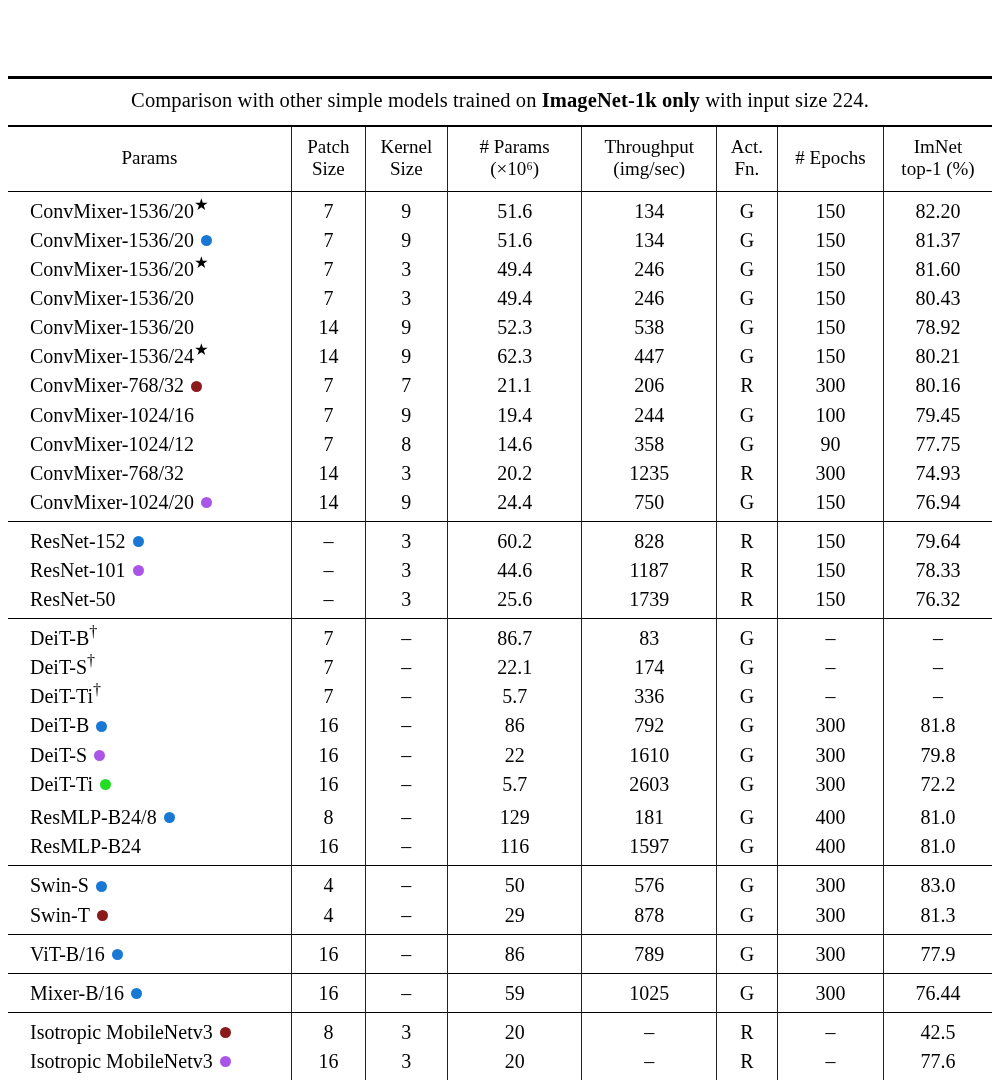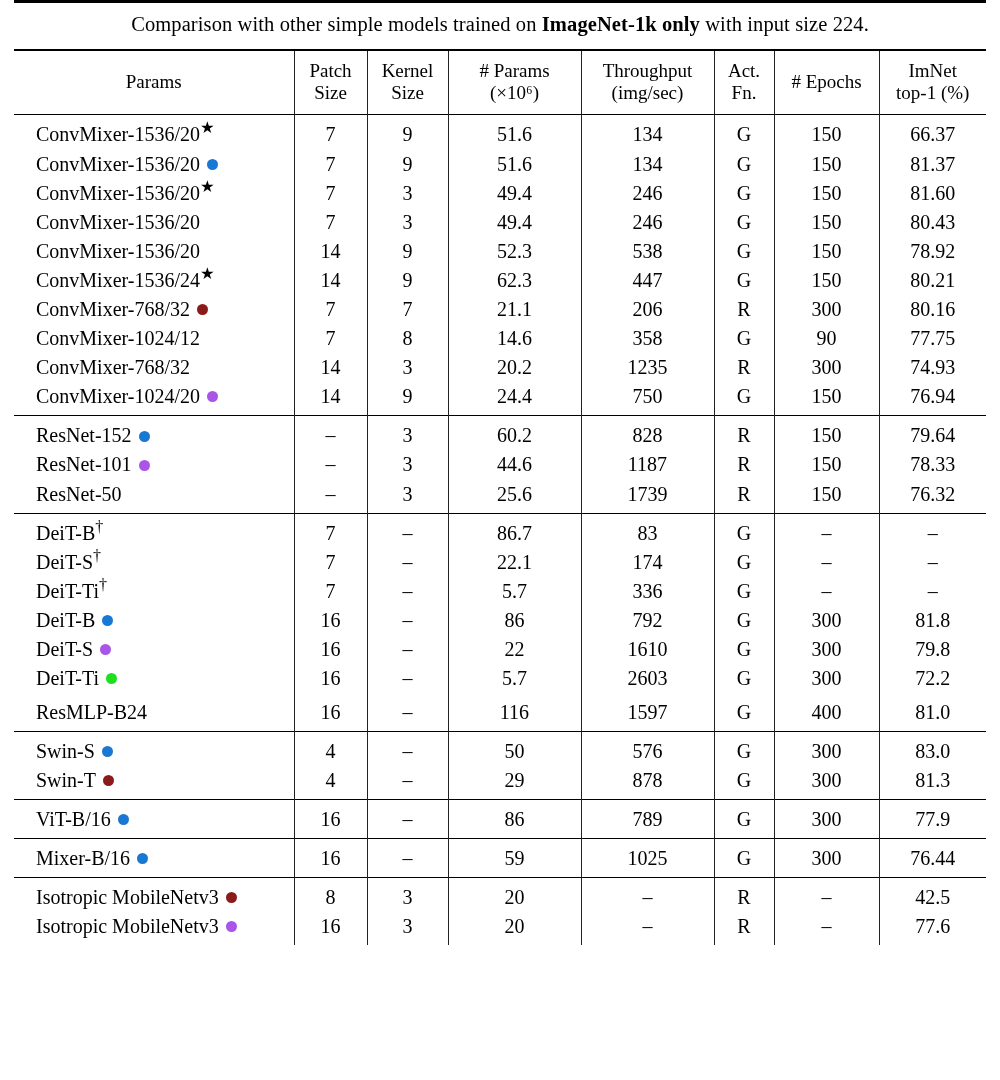--- a/index.html
+++ b/index.html
@@ -12,24 +12,24 @@
     height: 1080px;
     font-family: "Liberation Serif", "DejaVu Serif", serif;
     color: #000000;
     overflow: hidden;
   }
 
   .table-wrap {
     width: 1000px;
     height: 1080px;
     box-sizing: border-box;
-    padding: 0 14px;
+    padding: 0 8px;
     display: flex;
     flex-direction: column;
-    justify-content: flex-start;
+    justify-content: flex-end;
   }
 
   table.main {
     width: 100%;
     border-collapse: collapse;
     table-layout: fixed;
   }
 
   
   .rule-top    { border-top: 3.0px solid #000; }
@@ -133,21 +133,21 @@
           <th class="hdr-cell vline"><span>ImNet</span><span class="l2">top-1 (%)</span></th>
         </tr>
         <tr class="rule-mid pad-top">
           <td class="net-cell"><span>ConvMixer-1536/20</span><span class="star">★</span></td>
           <td class="num-cell vline">7</td>
           <td class="num-cell vline">9</td>
           <td class="num-cell vline">51.6</td>
           <td class="num-cell vline">134</td>
           <td class="num-cell vline">G</td>
           <td class="num-cell vline">150</td>
-          <td class="num-cell vline">66.37</td>
+          <td class="num-cell vline">82.20</td>
         </tr>
         <tr class="">
           <td class="net-cell"><span>ConvMixer-1536/20</span><span class="dot" style="background:#1878D4"></span></td>
           <td class="num-cell vline">7</td>
           <td class="num-cell vline">9</td>
           <td class="num-cell vline">51.6</td>
           <td class="num-cell vline">134</td>
           <td class="num-cell vline">G</td>
           <td class="num-cell vline">150</td>
           <td class="num-cell vline">81.37</td>
@@ -194,20 +194,30 @@
         </tr>
         <tr class="">
           <td class="net-cell"><span>ConvMixer-768/32</span><span class="dot" style="background:#8B1A1A"></span></td>
           <td class="num-cell vline">7</td>
           <td class="num-cell vline">7</td>
           <td class="num-cell vline">21.1</td>
           <td class="num-cell vline">206</td>
           <td class="num-cell vline">R</td>
           <td class="num-cell vline">300</td>
           <td class="num-cell vline">80.16</td>
+        </tr>
+        <tr class="">
+          <td class="net-cell"><span>ConvMixer-1024/16</span></td>
+          <td class="num-cell vline">7</td>
+          <td class="num-cell vline">9</td>
+          <td class="num-cell vline">19.4</td>
+          <td class="num-cell vline">244</td>
+          <td class="num-cell vline">G</td>
+          <td class="num-cell vline">100</td>
+          <td class="num-cell vline">79.45</td>
         </tr>
         <tr class="">
           <td class="net-cell"><span>ConvMixer-1024/12</span></td>
           <td class="num-cell vline">7</td>
           <td class="num-cell vline">8</td>
           <td class="num-cell vline">14.6</td>
           <td class="num-cell vline">358</td>
           <td class="num-cell vline">G</td>
           <td class="num-cell vline">90</td>
           <td class="num-cell vline">77.75</td>
@@ -315,20 +325,30 @@
         <tr class="pad-bot">
           <td class="net-cell"><span>DeiT-Ti</span><span class="dot" style="background:#22DD22"></span></td>
           <td class="num-cell vline">16</td>
           <td class="num-cell vline">–</td>
           <td class="num-cell vline">5.7</td>
           <td class="num-cell vline">2603</td>
           <td class="num-cell vline">G</td>
           <td class="num-cell vline">300</td>
           <td class="num-cell vline">72.2</td>
         </tr>
+        <tr class="">
+          <td class="net-cell"><span>ResMLP-B24/8</span><span class="dot" style="background:#1878D4"></span></td>
+          <td class="num-cell vline">8</td>
+          <td class="num-cell vline">–</td>
+          <td class="num-cell vline">129</td>
+          <td class="num-cell vline">181</td>
+          <td class="num-cell vline">G</td>
+          <td class="num-cell vline">400</td>
+          <td class="num-cell vline">81.0</td>
+        </tr>
         <tr class="pad-bot">
           <td class="net-cell"><span>ResMLP-B24</span></td>
           <td class="num-cell vline">16</td>
           <td class="num-cell vline">–</td>
           <td class="num-cell vline">116</td>
           <td class="num-cell vline">1597</td>
           <td class="num-cell vline">G</td>
           <td class="num-cell vline">400</td>
           <td class="num-cell vline">81.0</td>
         </tr>

